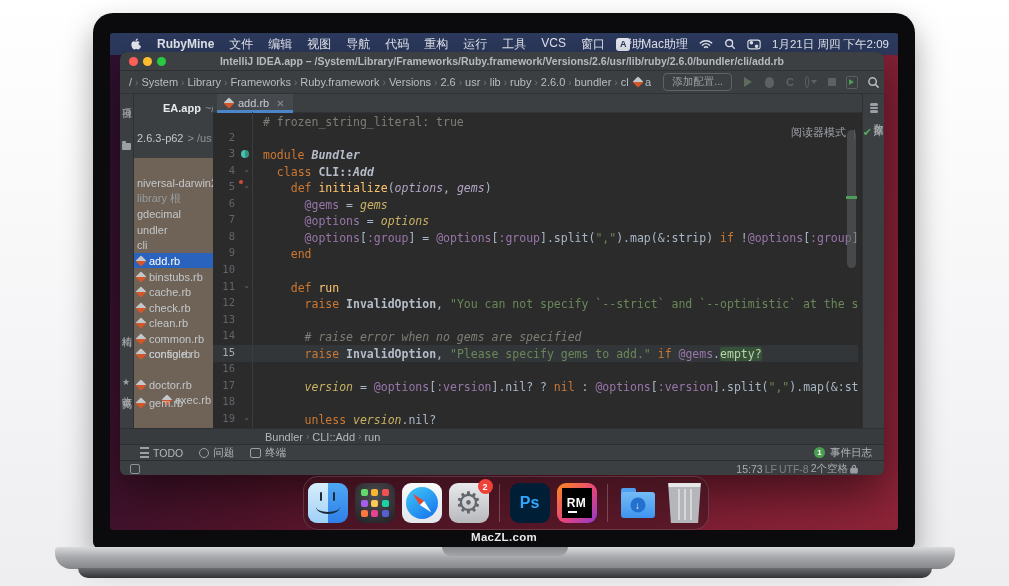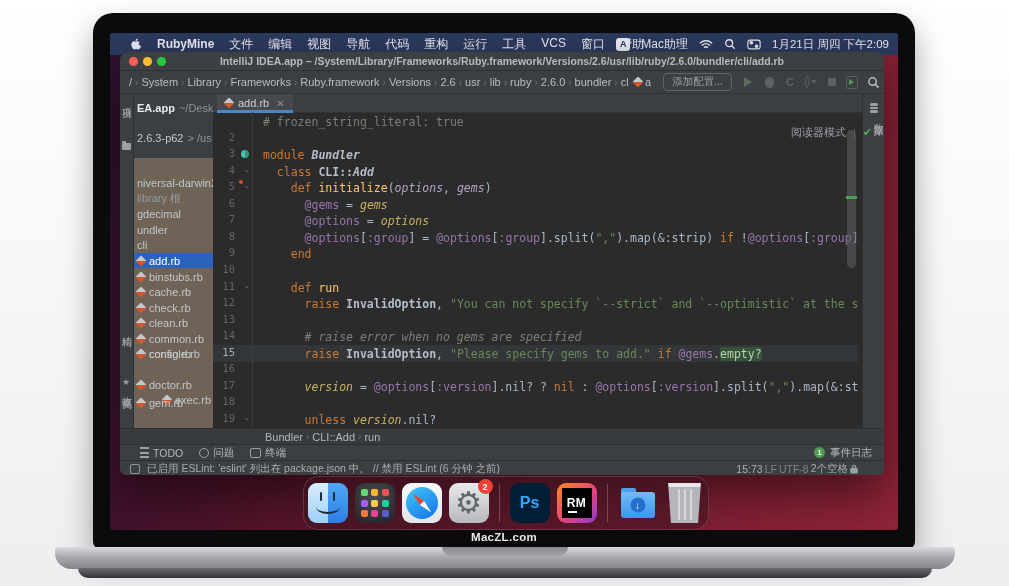--- a/index.html
+++ b/index.html
@@ -77,21 +77,21 @@
   .mini-folder{width:9px;height:7px;background:#9aa0a6;border-radius:1px;position:relative;margin:3px auto;}
   .mini-folder::before{content:"";position:absolute;left:0;top:-2px;width:4px;height:2px;background:#9aa0a6;border-radius:1px 1px 0 0;}
   .mini-db{width:8px;margin:3px auto;display:flex;flex-direction:column;gap:1px;}
   .mini-db div{height:2.5px;background:#9aa0a6;border-radius:2px;}
   .mini-star{color:#9aa0a6;font-size:9px;text-align:center;}
   
   .panel{position:absolute;left:14px;top:42px;width:79px;height:334px;background:#3c3f41;overflow:hidden;}
   .tanband{position:absolute;left:0;right:0;top:64px;height:283px;background:#6e6356;}
   .trow{position:absolute;left:0;right:0;height:15px;display:flex;align-items:center;gap:4px;padding-left:3px;
         color:#c4c7ca;font-size:11px;white-space:nowrap;}
-  .trow.bold{color:#e7e9eb;font-weight:bold;}
+  .trow.bold{color:#e7e9eb;font-weight:bold;margin-left:26px;}
   .trow .sfx{color:#8e9398;font-weight:normal;}
   .trow.dim{color:#989ca0;}
   .trow.sel{background:#2a63bd;color:#fff;}
   
   .curline{position:absolute;left:93px;width:645px;height:17px;background:#333638;}
   .gutter{position:absolute;left:93px;top:60px;width:39px;height:316px;font-family:"DejaVu Sans Mono",monospace;
           font-size:10.5px;color:#616569;}
   .lnum{position:absolute;left:0;width:22px;text-align:right;}
   .lnum.cur{color:#a9acb0;}
   .gmark{position:absolute;left:28px;}
@@ -470,21 +470,20 @@
               </span>
             </span>
           <span class="eventlog">
             <span class="evbadge">1</span>
             <span>事件日志</span>
           </span>
         </div>
 
         <div class="statusbar">
           <span class="st-icon"></span>
-          <span style="white-space:nowrap;overflow:hidden;max-width:520px;">已启用 ESLint: 'eslint' 列出在 package.json 中。 // 禁用 ESLint (6 分钟 之前)</span>
           <span class="st-right">
             <span>15:73</span>
             <span class="st-dim">LF</span>
             <span class="st-dim">UTF-8</span>
             <span>2个空格</span>
             <span>
               <svg width="8" height="10" viewBox="0 0 10 12" fill="none" stroke="#9aa0a5" stroke-width="1.4">
                   <rect x="1" y="5" width="8" height="6" rx="1" fill="#9aa0a5"></rect>
                   <path d="M3 5V3.5a2 2 0 0 1 4 0V5"></path>
                 </svg>

